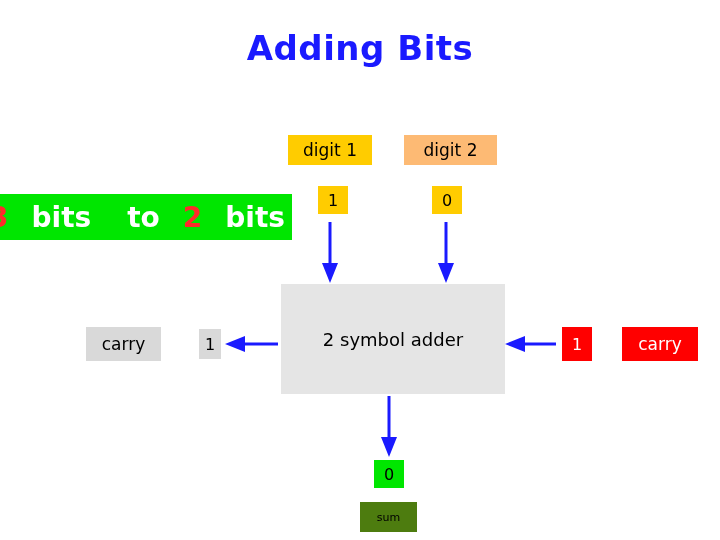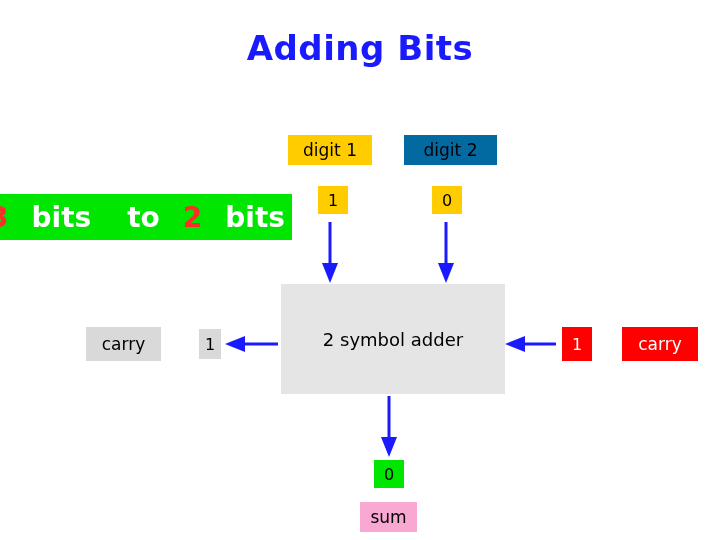--- a/index.html
+++ b/index.html
@@ -49,21 +49,21 @@
     height: 30px;
     background: #ffcc00;
     color: #000000;
     font-size: 17px;
   }
   .lbl-digit2 {
     left: 404px;
     top: 135px;
     width: 93px;
     height: 30px;
-    background: #0369a1;
+    background: #fdba74;
     color: #000000;
     font-size: 17px;
   }
   .val-digit1 {
     left: 318px;
     top: 186px;
     width: 30px;
     height: 28px;
     background: #ffcc00;
     color: #000000;
@@ -159,23 +159,23 @@
     height: 28px;
     background: #00e600;
     color: #000000;
     font-size: 16px;
   }
   .lbl-sum {
     left: 360px;
     top: 502px;
     width: 57px;
     height: 30px;
-    background: #f9a8d4;
-    color: #000000;
-    font-size: 17px;
+    background: #4d7c0f;
+    color: #000000;
+    font-size: 11px;
   }
 
   .arrows {
     position: absolute;
     left: 0; top: 0;
     width: 720px; height: 540px;
     pointer-events: none;
   }
 </style>
 </head>

